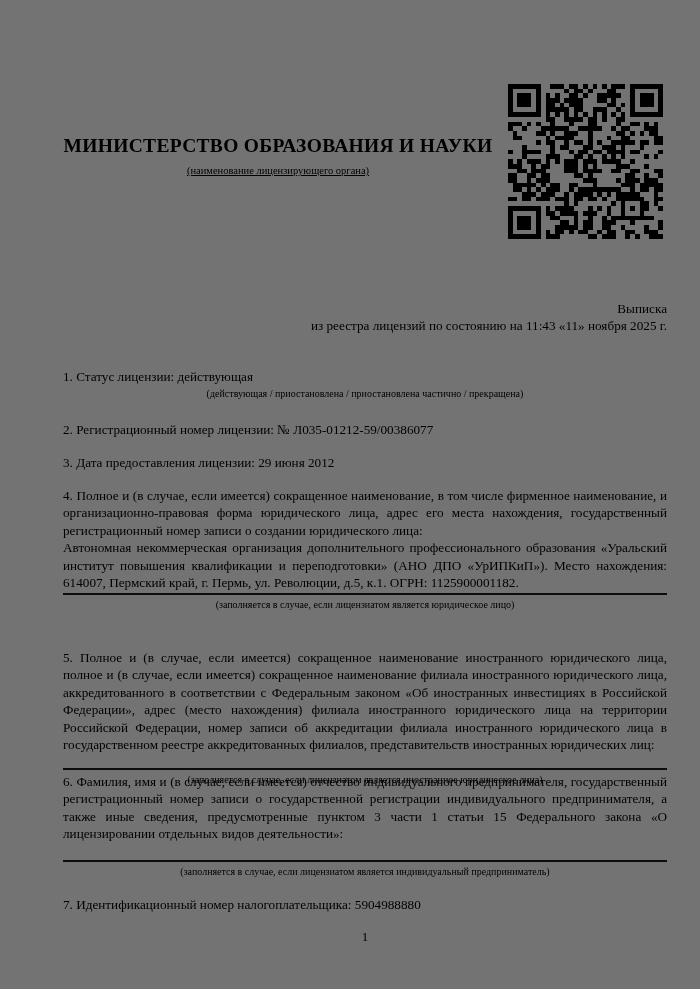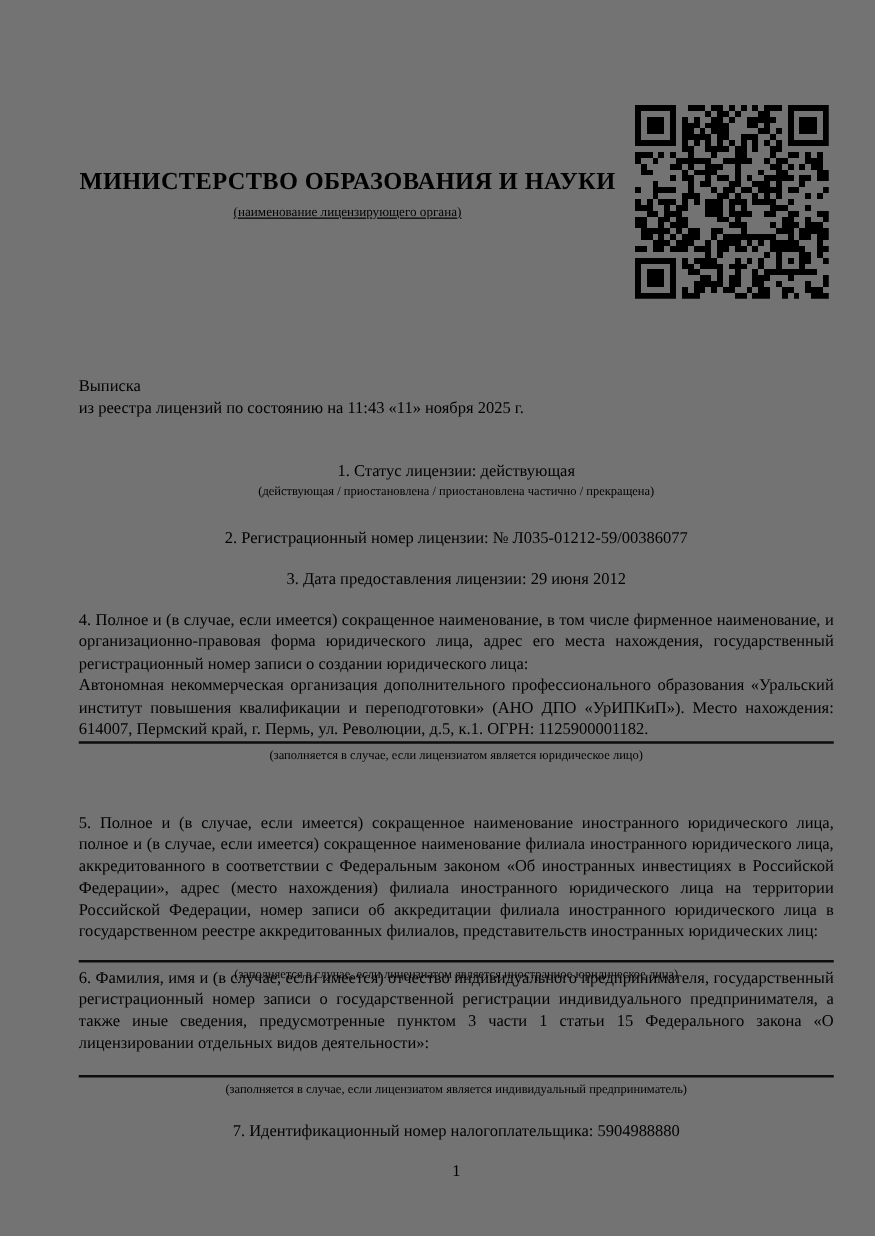--- a/index.html
+++ b/index.html
@@ -12,24 +12,24 @@
     font-family:"Liberation Serif", serif;
     font-size:13.2px;
     line-height:17.4px;
     overflow:hidden;
   }
   .abs{position:absolute;left:63px;width:604px;}
   .header-block{top:131px;width:430px;text-align:center;}
   .ministry-line{font-weight:bold;font-size:19.5px;line-height:29px;letter-spacing:0.3px;}
   .subtitle{font-size:10.5px;line-height:13px;margin-top:4px;text-decoration:underline;}
   .qr{position:absolute;left:508px;top:84px;width:155px;height:155px;}
-  .title-block{top:300px;text-align:left;}
+  .title-block{top:300px;text-align:right;}
   .note{font-size:10px;line-height:13px;text-align:center;margin-top:3px;font-family:Liberation Serif, serif;}
   .just{text-align:justify;margin:0;}
-  p{margin:0;text-align:center;}
+  p{margin:0;}
   .rule{border:none;border-top:2px solid #0d0d0d;margin:2px 0 0 0;height:0;}
   .rule-gap15{margin-top:15px;}
   .rule-gap17{margin-top:17px;}
   .page-number{top:928px;text-align:center;font-size:13px;}
 </style>
 </head>
 <body>
 
 <div class="page">
 

